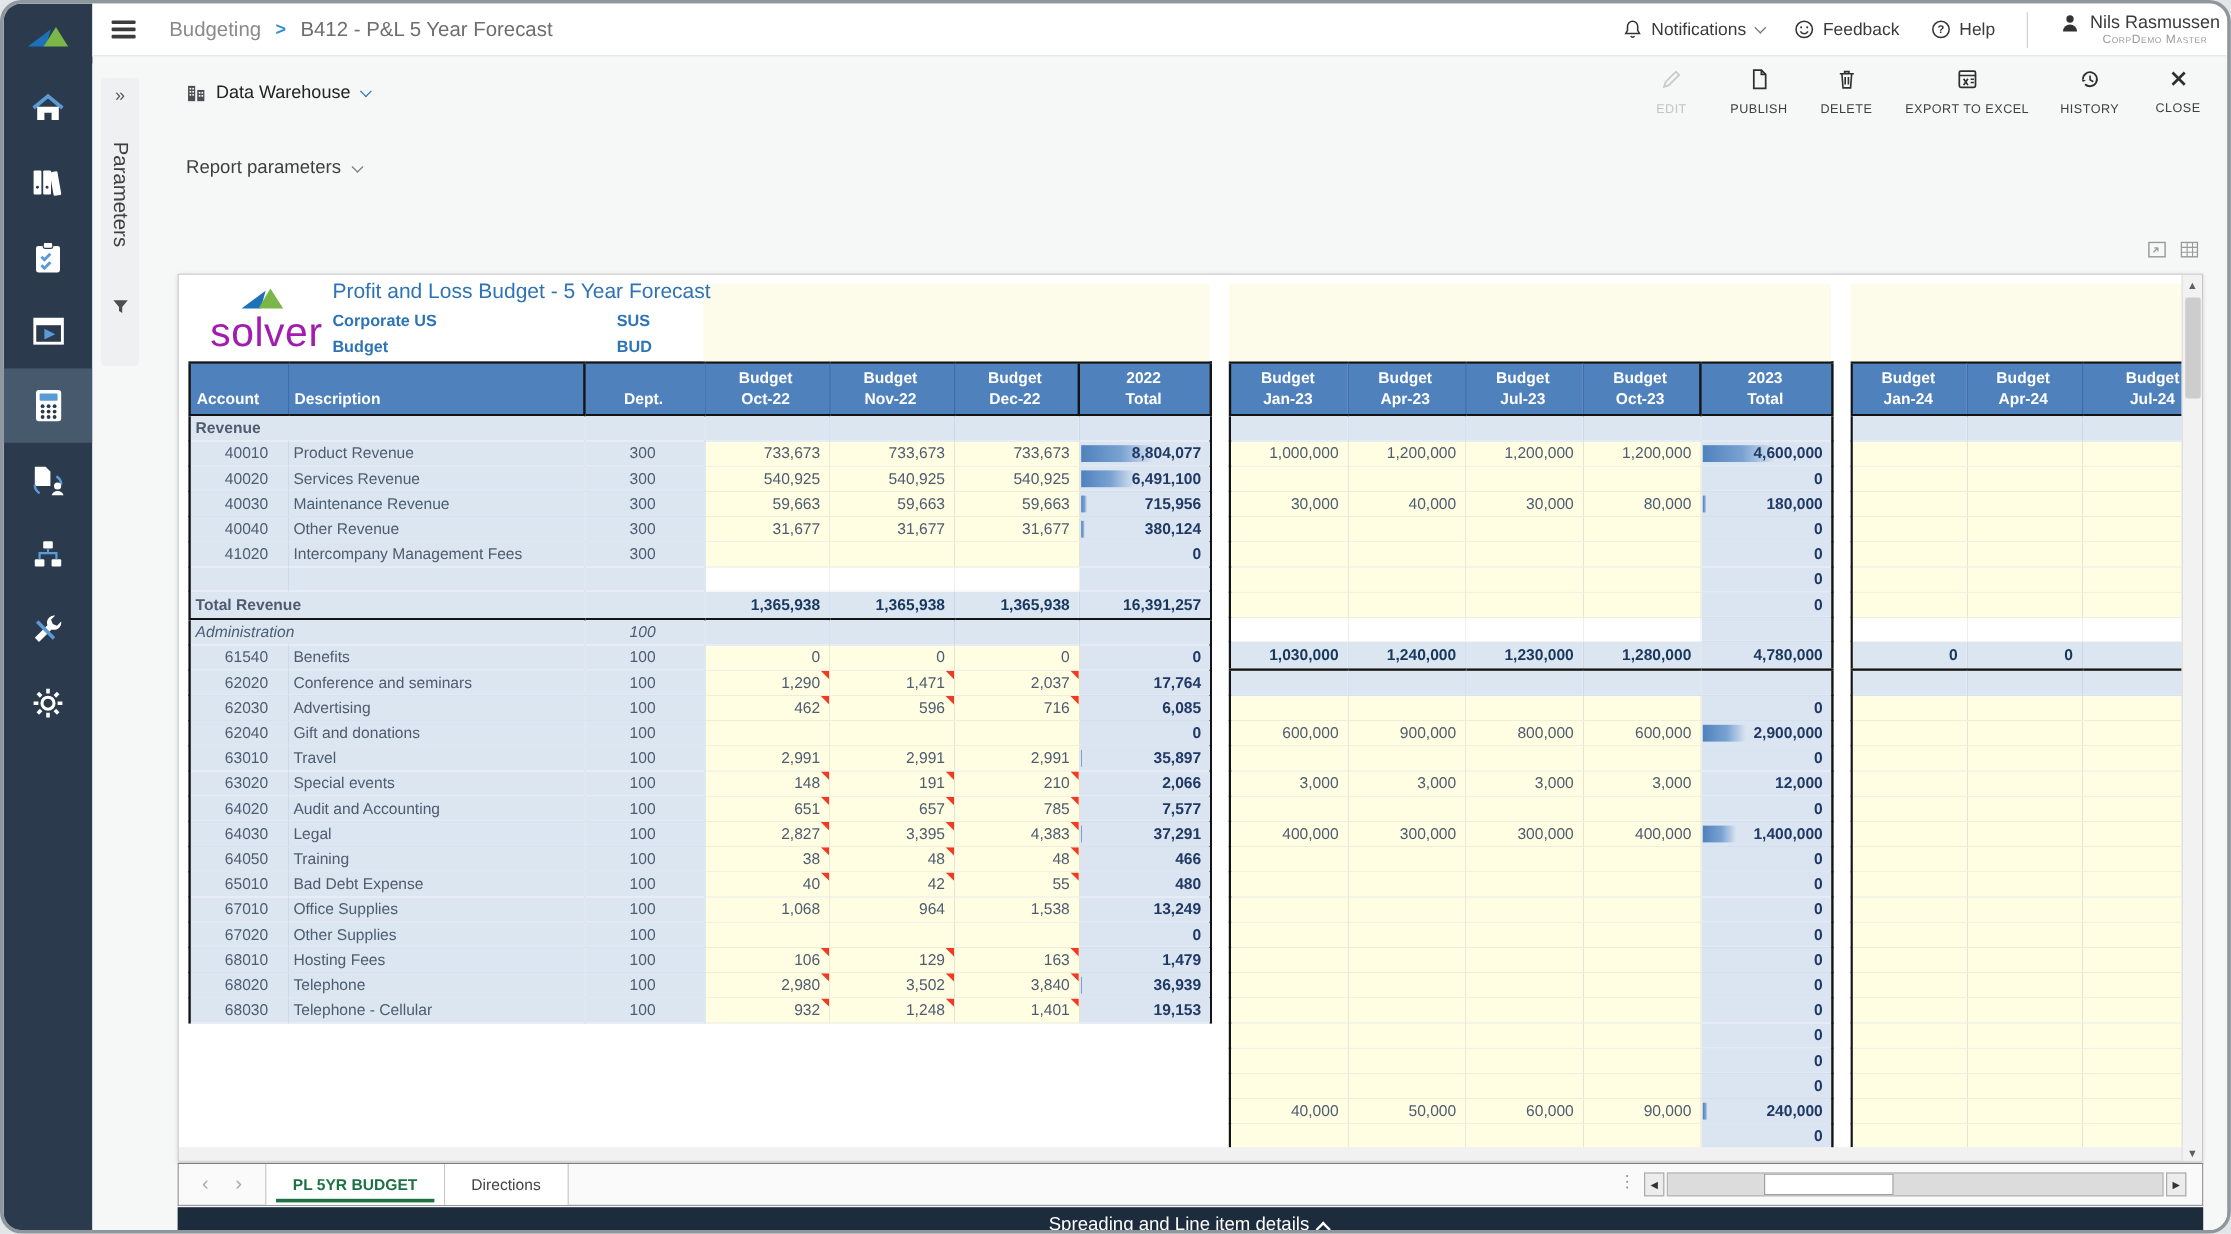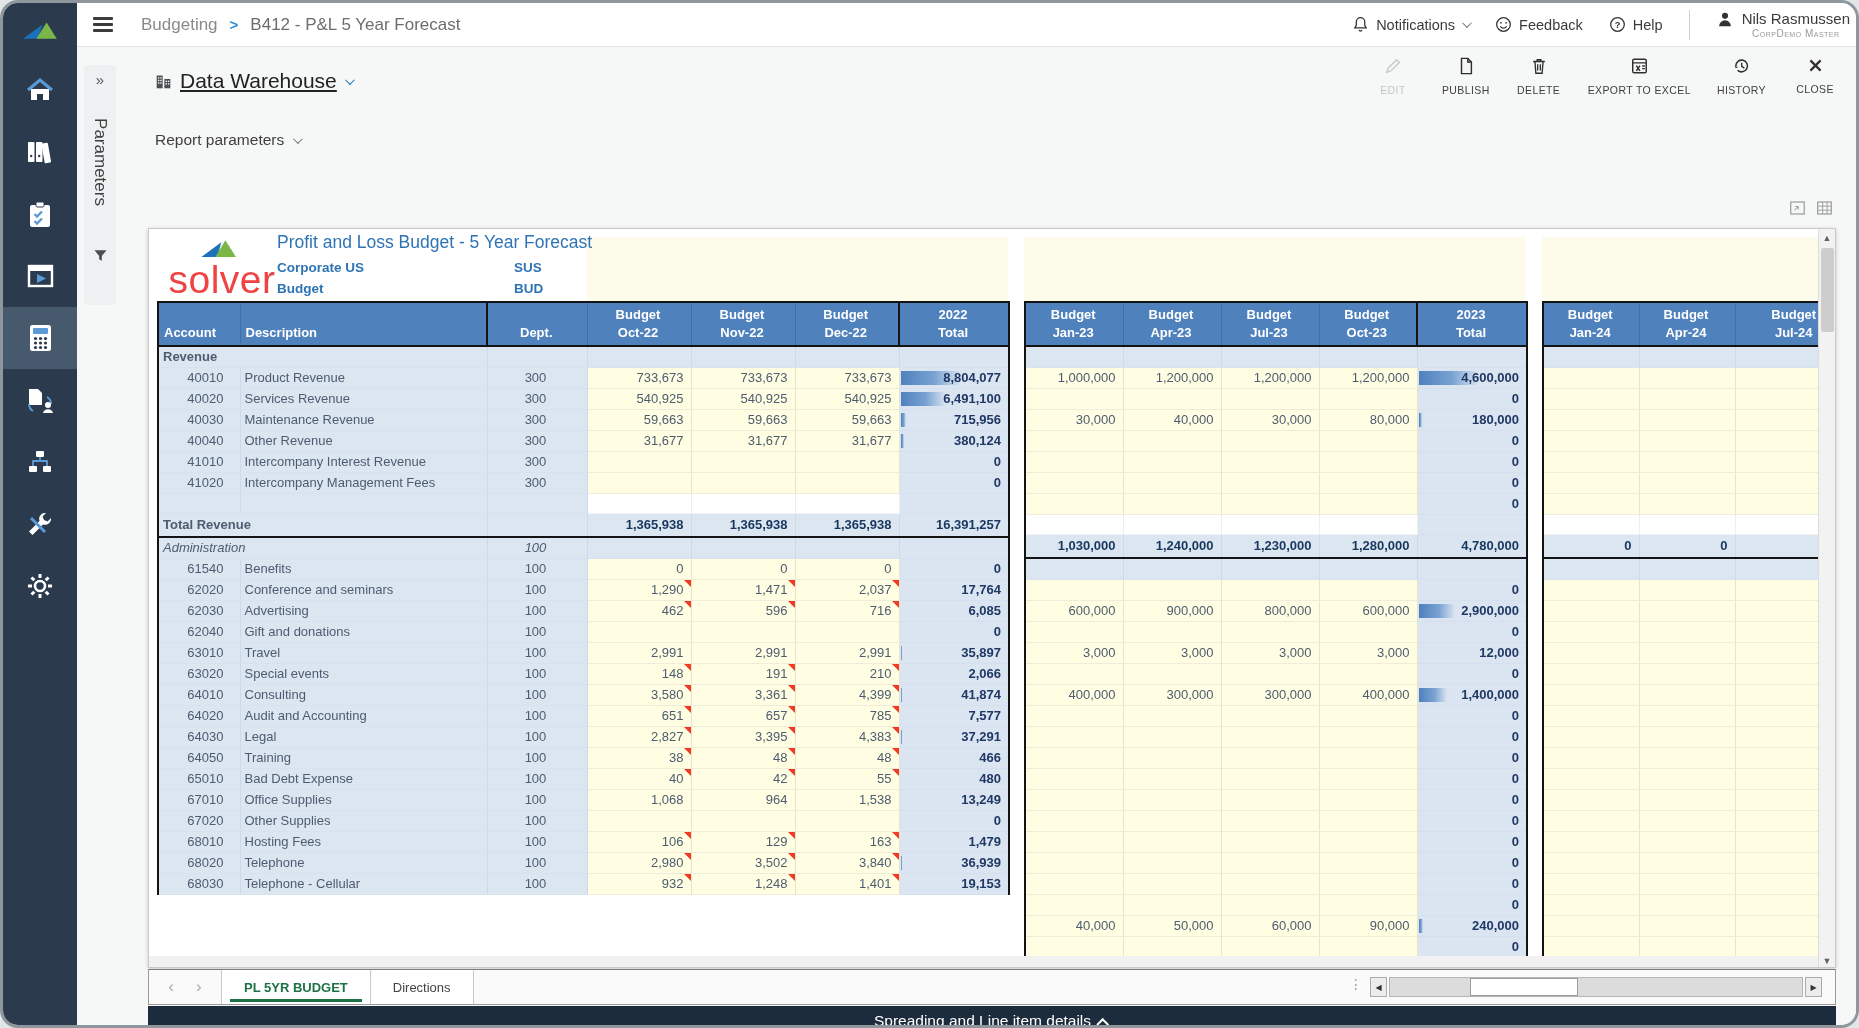--- a/index.html
+++ b/index.html
@@ -34,21 +34,21 @@
   
   .content{position:absolute;left:74px;top:50px;right:0;bottom:0;background:#f6f7f7;}
 
   .params-strip{position:absolute;left:7px;top:12px;width:32px;height:240px;background:#eef0f1;border-radius:4px;
     display:flex;flex-direction:column;align-items:center;padding-top:6px;cursor:pointer;}
   .params-expand{font-size:15px;color:#555;}
   .params-label{margin-top:14px;font-size:17px;color:#3f3f3f;transform:rotate(90deg);transform-origin:center;
     white-space:nowrap;height:120px;display:flex;align-items:center;}
 
   .source-row{position:absolute;left:78px;top:16px;display:flex;align-items:center;gap:8px;cursor:pointer;}
-  .source-label{font-size:21px;color:#222;text-decoration:underline;}
+  .source-label{font-size:15px;color:#222;}
   .report-params{position:absolute;left:78px;top:78px;display:flex;align-items:center;gap:9px;cursor:pointer;}
   .rp-label{font-size:15.5px;color:#3f3f3f;}
 
   .actions{position:absolute;right:18px;top:4px;display:flex;gap:26px;}
   .action{display:flex;flex-direction:column;align-items:center;gap:5px;cursor:pointer;min-width:46px;}
   .action .lbl{font-size:10.5px;letter-spacing:.4px;color:#3f3f3f;white-space:nowrap;}
   .action.disabled .lbl{color:#c4c4c4;}
   .panel-mini-icons{position:absolute;right:24px;top:148px;display:flex;gap:12px;}
 
   
@@ -57,21 +57,21 @@
   .blocks{position:absolute;left:0;top:0;right:0;height:727px;display:flex;background:#fff;}
   .block{flex:none;}
   .b1{margin-left:8px;width:851px;}
   .b2{margin-left:16px;width:502px;}
   .b3{margin-left:16px;width:278px;overflow:hidden;}
   .preheader{position:relative;height:72px;background:#fff;}
   .preheader .ytint{position:absolute;top:8px;bottom:0;background:#fdfcea;}
   .b1 .ytint{left:429px;right:0;}
   .b2 .ytint,.b3 .ytint{left:0;right:0;}
   .logo{position:absolute;left:6px;top:10px;width:118px;text-align:center;}
-  .logo .word{font-size:39px;color:#ef4444;letter-spacing:.5px;line-height:1;margin-top:1px;}
+  .logo .word{font-size:34px;color:#a21caf;letter-spacing:.5px;line-height:1;margin-top:1px;}
   .rtitle{position:absolute;left:120px;top:3px;font-size:17.5px;font-weight:normal;color:#2e74b5;white-space:nowrap;}
   .rmeta{position:absolute;font-size:13.5px;font-weight:bold;color:#2e74b5;white-space:nowrap;}
 
   table.grid{border-collapse:collapse;table-layout:fixed;font-size:13px;
     border-left:2px solid #141414;border-right:2px solid #141414;}
   .grid th{background:#4f81bd;color:#fff;font-weight:bold;height:44px;vertical-align:bottom;
     border-top:2px solid #141414;border-bottom:2px solid #141414;border-right:1px solid #3f6ea8;
     padding:3px 7px 4px 5px;font-size:13px;line-height:1.35;}
   .grid th.ctr{text-align:center;}
   .grid th.lft{text-align:left;}
@@ -485,29 +485,20 @@
                 <tr>
                   <td class="blue acc"><span class="v">40040</span></td>
                   <td class="blue desc"><span class="v">Other Revenue</span></td>
                   <td class="blue dept"><span class="v">300</span></td>
                   <td class="yel num"><span class="v">31,677</span></td>
                   <td class="yel num"><span class="v">31,677</span></td>
                   <td class="yel num"><span class="v">31,677</span></td>
                   <td class="totc num"><div class="bar" style="width: 3%;"></div><span class="v">380,124</span></td>
                 </tr>
                 <tr>
-                  <td class="blue acc"><span class="v">41010</span></td>
-                  <td class="blue desc"><span class="v">Intercompany Interest Revenue</span></td>
-                  <td class="blue dept"><span class="v">300</span></td>
-                  <td class="yel num"></td>
-                  <td class="yel num"></td>
-                  <td class="yel num"></td>
-                  <td class="totc num"><span class="v">0</span></td>
-                </tr>
-                <tr>
                   <td class="blue acc"><span class="v">41020</span></td>
                   <td class="blue desc"><span class="v">Intercompany Management Fees</span></td>
                   <td class="blue dept"><span class="v">300</span></td>
                   <td class="yel num"></td>
                   <td class="yel num"></td>
                   <td class="yel num"></td>
                   <td class="totc num"><span class="v">0</span></td>
                 </tr>
                 <tr class="sp">
                   <td class="blue"></td>
@@ -580,29 +571,20 @@
                   <td class="totc num"><div class="bar" style="width: 1.5%;"></div><span class="v">35,897</span></td>
                 </tr>
                 <tr>
                   <td class="blue acc"><span class="v">63020</span></td>
                   <td class="blue desc"><span class="v">Special events</span></td>
                   <td class="blue dept"><span class="v">100</span></td>
                   <td class="yel num"><span class="v">148</span><i class="mk"></i></td>
                   <td class="yel num"><span class="v">191</span><i class="mk"></i></td>
                   <td class="yel num"><span class="v">210</span><i class="mk"></i></td>
                   <td class="totc num"><span class="v">2,066</span></td>
-                </tr>
-                <tr>
-                  <td class="blue acc"><span class="v">64010</span></td>
-                  <td class="blue desc"><span class="v">Consulting</span></td>
-                  <td class="blue dept"><span class="v">100</span></td>
-                  <td class="yel num"><span class="v">3,580</span><i class="mk"></i></td>
-                  <td class="yel num"><span class="v">3,361</span><i class="mk"></i></td>
-                  <td class="yel num"><span class="v">4,399</span><i class="mk"></i></td>
-                  <td class="totc num"><div class="bar" style="width: 1.5%;"></div><span class="v">41,874</span></td>
                 </tr>
                 <tr>
                   <td class="blue acc"><span class="v">64020</span></td>
                   <td class="blue desc"><span class="v">Audit and Accounting</span></td>
                   <td class="blue dept"><span class="v">100</span></td>
                   <td class="yel num"><span class="v">651</span><i class="mk"></i></td>
                   <td class="yel num"><span class="v">657</span><i class="mk"></i></td>
                   <td class="yel num"><span class="v">785</span><i class="mk"></i></td>
                   <td class="totc num"><span class="v">7,577</span></td>
                 </tr>

